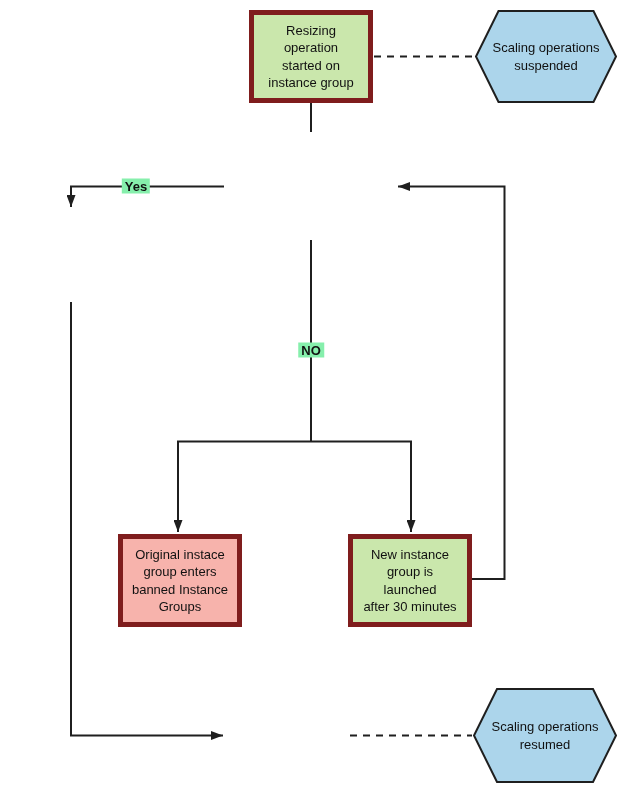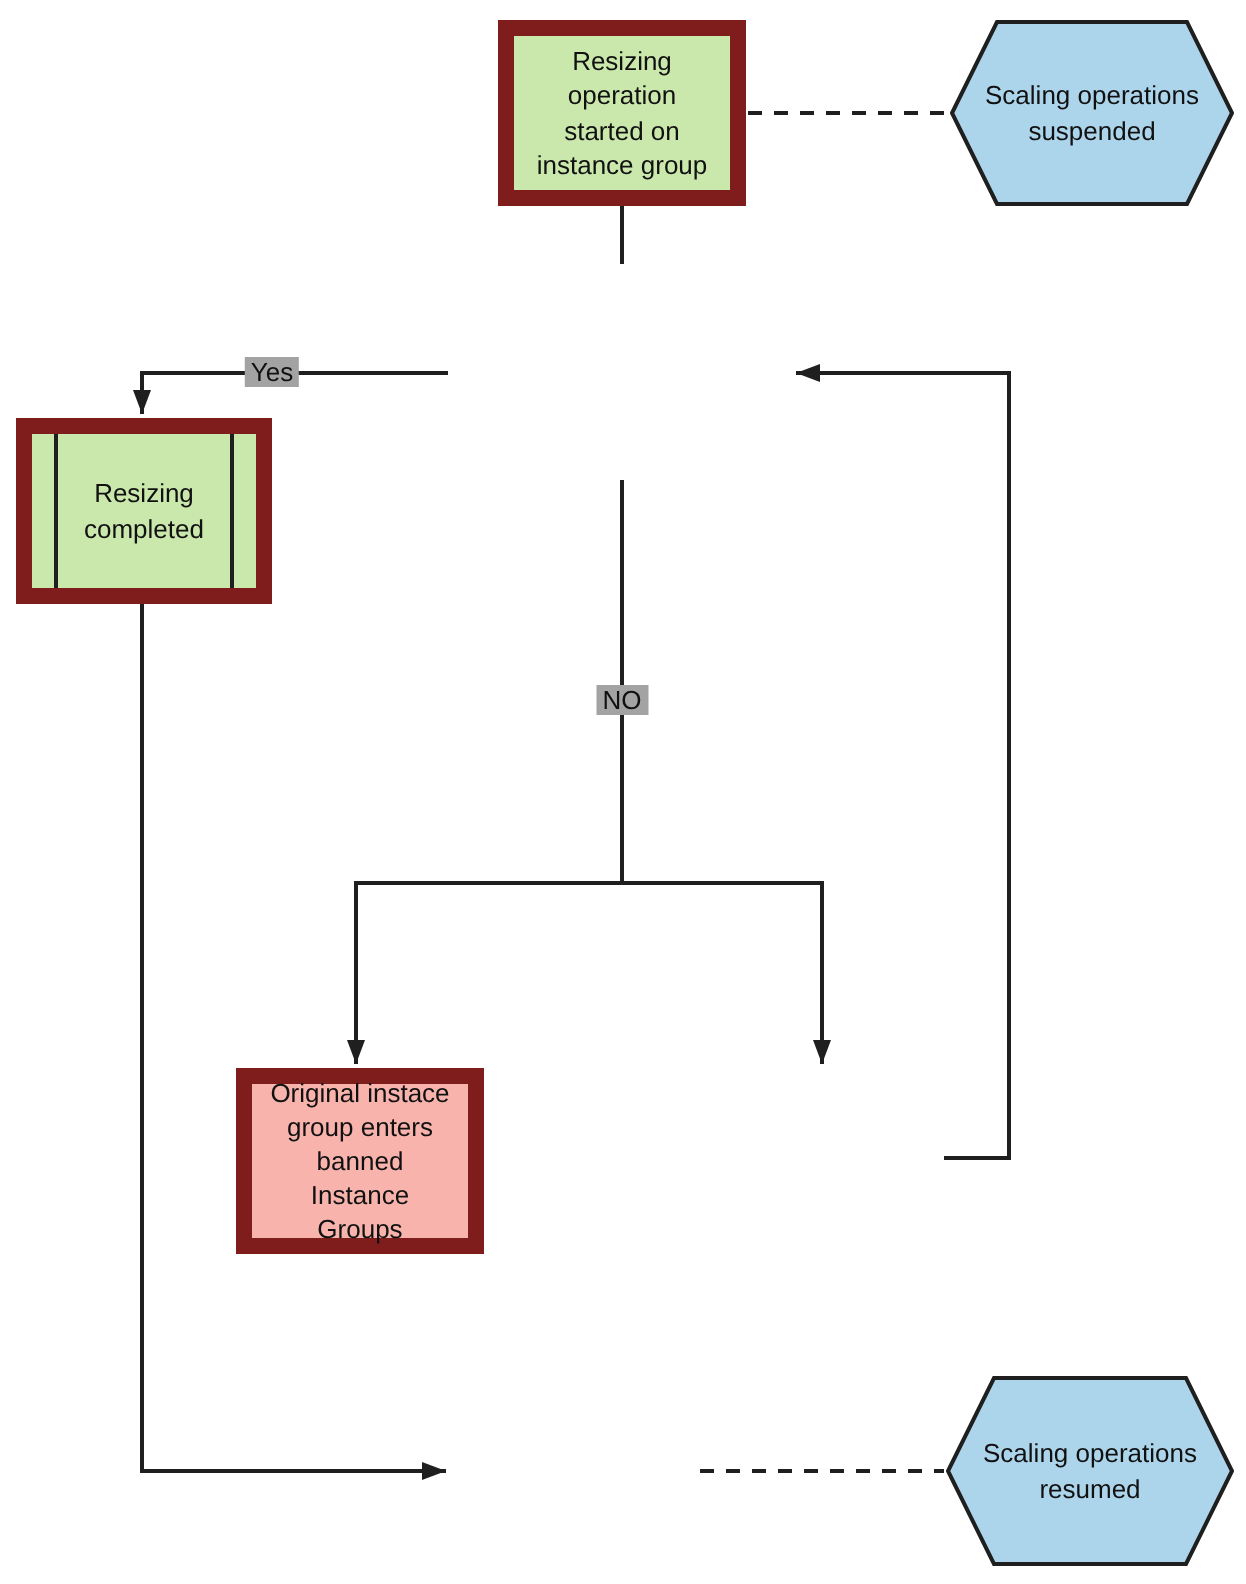--- a/index.html
+++ b/index.html
@@ -5,33 +5,33 @@
   html,body { margin:0; padding:0; background:#ffffff; }
   .canvas {
     position:relative; width:623px; height:792px; background:#ffffff;
     font-family:"Liberation Sans", sans-serif; color:#111; overflow:hidden;
   }
   .wires { position:absolute; left:0; top:0; width:623px; height:792px; }
   .shape {
     position:absolute; display:flex; align-items:center; justify-content:center;
     text-align:center; font-size:13px; line-height:1.32; white-space:pre-line;
   }
-  .proc { border:8px solid #7f1d1d; box-sizing:border-box; }
+  .proc { border:5px solid #7f1d1d; box-sizing:border-box; }
   .fill-green { background:#cae7ac; }
   .fill-red   { background:#f7b3ac; }
   .predef::before, .predef::after {
     content:""; position:absolute; top:0; bottom:0; width:2px; background:#1f1f1f;
   }
   .predef::before { left:11px; }
   .predef::after  { right:11px; }
   .shape > svg { position:absolute; left:0; top:0; }
   .shape > .lbl { position:relative; z-index:1; padding:0 6px; }
   .edge-label {
     position:absolute; transform:translate(-50%,-50%);
-    background:#a3a3a3; padding:0 3px; font-size:13px; z-index:2;
+    background:#86efac; padding:0 3px; font-size:13px; z-index:2;font-weight:bold;
   }
 </style>
 </head>
 <body>
 
 <div class="canvas">
 
   <svg class="wires" viewBox="0 0 623 792" xmlns="http://www.w3.org/2000/svg">
     <defs>
       <marker id="arr" markerUnits="userSpaceOnUse" markerWidth="12" markerHeight="9" refX="12" refY="4.5" orient="auto">
@@ -63,32 +63,33 @@
       <polygon points="23.5,1 118.5,1 141,46.5 118.5,92 23.5,92 1,46.5" stroke="#1f1f1f" stroke-width="2" fill="#acd5eb"></polygon>
     </svg>
     <span class="lbl">Scaling operations
 suspended</span>
   </div>
 
 
   <div class="edge-label" style="left:136px; top:186px;">Yes</div>
   <div class="edge-label" style="left:311px; top:350px;">NO</div>
 
-  <div class="shape proc predef fill-green" style="left:8px; top:209px; width:128px; height:93px;">
-    <span class="lbl">Resizing
-completed</span>
-  </div>
 
   <div class="shape proc fill-red" style="left:118px; top:534px; width:124px; height:93px;">
     <span class="lbl">Original instace
 group enters
 banned Instance
 Groups</span>
   </div>
 
+  <div class="shape proc fill-green" style="left:348px; top:534px; width:124px; height:93px;">
+    <span class="lbl">New instance
+group is launched
+after 30 minutes</span>
+  </div>
 
 
   <div class="shape" style="left:473px; top:688px; width:144px; height:95px;">
     <svg width="144" height="95" viewBox="0 0 144 95">
       <polygon points="24,1 120,1 143,47.5 120,94 24,94 1,47.5" stroke="#1f1f1f" stroke-width="2" fill="#acd5eb"></polygon>
     </svg>
     <span class="lbl">Scaling operations
 resumed</span>
   </div>
 

